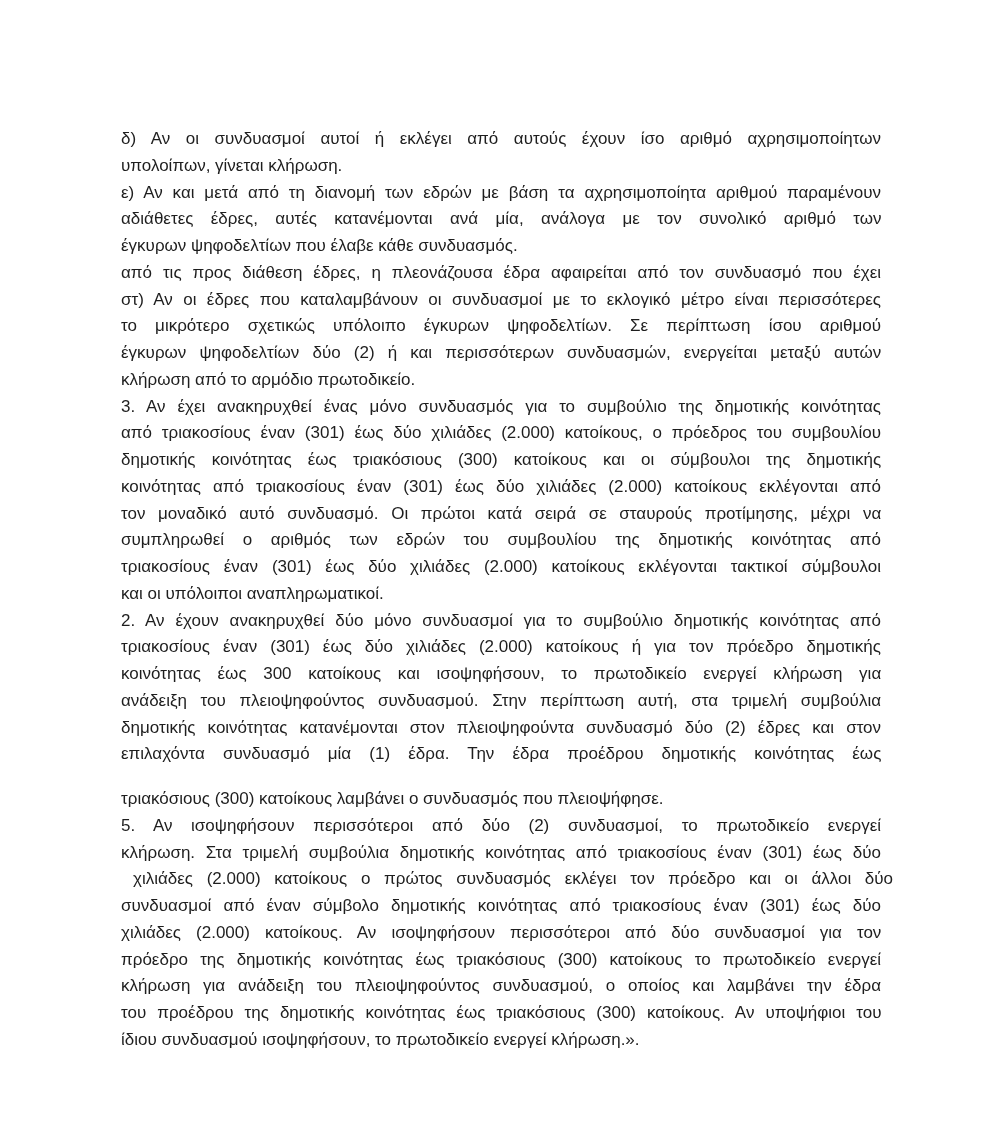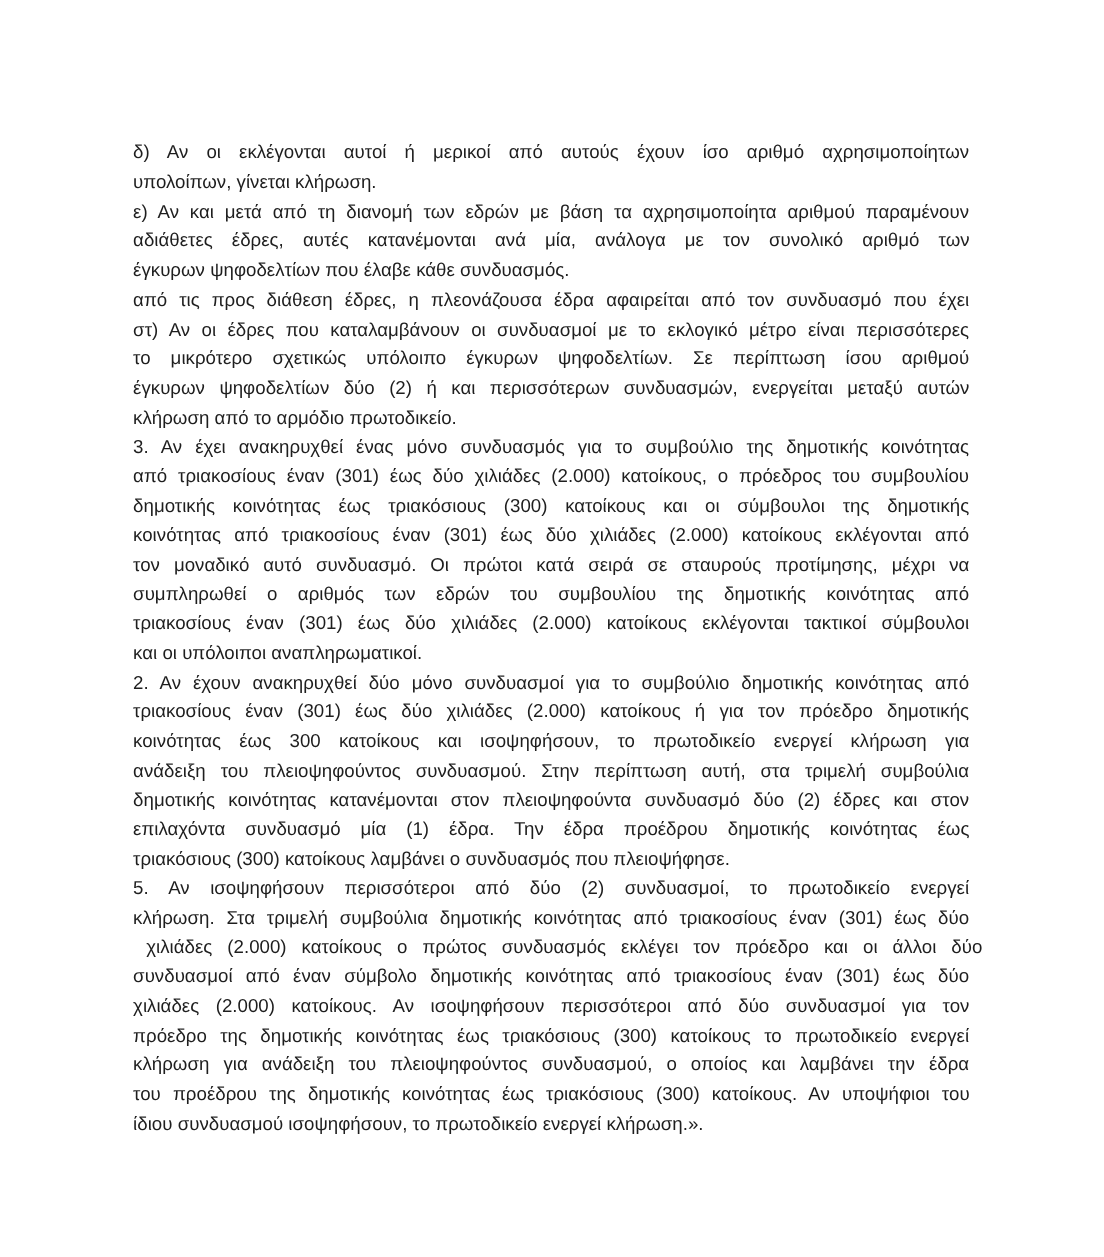--- a/index.html
+++ b/index.html
@@ -39,21 +39,21 @@
     .line.last {
       text-align-last: left;
     }
   </style>
 </head>
 <body>
 
 <div class="page">
 
   <div class="para">
-    <span class="line" style="white-space: nowrap; display: block; word-spacing: 10.75px;">δ) Αν οι εκλέγονται αυτοί ή μερικοί από αυτούς έχουν ίσο αριθμό αχρησιμοποίητων</span>
+    <span class="line" style="white-space: nowrap; display: block; word-spacing: 10.75px;">δ) Αν οι συνδυασμοί αυτοί ή εκλέγει από αυτούς έχουν ίσο αριθμό αχρησιμοποίητων</span>
     <span class="line last" style="display: block;">υπολοίπων, γίνεται κλήρωση.</span>
   </div>
 
   <div class="para">
     <span class="line" style="white-space: nowrap; display: block; word-spacing: 4.35714px;">ε) Αν και μετά από τη διανομή των εδρών με βάση τα αχρησιμοποίητα αριθμού παραμένουν</span>
     <span class="line" style="white-space: nowrap; display: block; word-spacing: 12.6364px;">αδιάθετες έδρες, αυτές κατανέμονται ανά μία, ανάλογα με τον συνολικό αριθμό των</span>
     <span class="line last" style="display: block;">έγκυρων ψηφοδελτίων που έλαβε κάθε συνδυασμός.</span>
   </div>
 
   <div class="para">
@@ -75,21 +75,21 @@
     <span class="line last" style="display: block;">και οι υπόλοιποι αναπληρωματικοί.</span>
   </div>
 
   <div class="para">
     <span class="line" style="white-space: nowrap; display: block; word-spacing: 6.08333px;">2. Αν έχουν ανακηρυχθεί δύο μόνο συνδυασμοί για το συμβούλιο δημοτικής κοινότητας από</span>
     <span class="line" style="white-space: nowrap; display: block; word-spacing: 8.16667px;">τριακοσίους έναν (301) έως δύο χιλιάδες (2.000) κατοίκους ή για τον πρόεδρο δημοτικής</span>
     <span class="line" style="white-space: nowrap; display: block; word-spacing: 11.9px;">κοινότητας έως 300 κατοίκους και ισοψηφήσουν, το πρωτοδικείο ενεργεί κλήρωση για</span>
     <span class="line" style="white-space: nowrap; display: block; word-spacing: 8.77778px;">ανάδειξη του πλειοψηφούντος συνδυασμού. Στην περίπτωση αυτή, στα τριμελή συμβούλια</span>
     <span class="line" style="white-space: nowrap; display: block; word-spacing: 7.3px;">δημοτικής κοινότητας κατανέμονται στον πλειοψηφούντα συνδυασμό δύο (2) έδρες και στον</span>
     <span class="line" style="white-space: nowrap; display: block; word-spacing: 13.4px;">επιλαχόντα συνδυασμό μία (1) έδρα. Την έδρα προέδρου δημοτικής κοινότητας έως</span>
-    <span class="line last" style="display: block;">τριακόσιους (300) κατοίκους λαμβάνει ο συνδυασμός που πλειοψήφησε.</span>
+    <span class="line last" style="display: block; margin-top: 18px;">τριακόσιους (300) κατοίκους λαμβάνει ο συνδυασμός που πλειοψήφησε.</span>
   </div>
 
   <div class="para">
     <span class="line" style="white-space: nowrap; display: block; word-spacing: 13.9px;">5. Αν ισοψηφήσουν περισσότεροι από δύο (2) συνδυασμοί, το πρωτοδικείο ενεργεί</span>
     <span class="line" style="white-space: nowrap; display: block; word-spacing: 6px;">κλήρωση. Στα τριμελή συμβούλια δημοτικής κοινότητας από τριακοσίους έναν (301) έως δύο</span>
     <span class="line" style="white-space: nowrap; display: block; word-spacing: 8.91667px; margin-left: 12px;">χιλιάδες (2.000) κατοίκους ο πρώτος συνδυασμός εκλέγει τον πρόεδρο και οι άλλοι δύο</span>
     <span class="line" style="white-space: nowrap; display: block; word-spacing: 7.27273px;">συνδυασμοί από έναν σύμβολο δημοτικής κοινότητας από τριακοσίους έναν (301) έως δύο</span>
     <span class="line" style="white-space: nowrap; display: block; word-spacing: 10.3px;">χιλιάδες (2.000) κατοίκους. Αν ισοψηφήσουν περισσότεροι από δύο συνδυασμοί για τον</span>
     <span class="line" style="white-space: nowrap; display: block; word-spacing: 7.4px;">πρόεδρο της δημοτικής κοινότητας έως τριακόσιους (300) κατοίκους το πρωτοδικείο ενεργεί</span>
     <span class="line" style="white-space: nowrap; display: block; word-spacing: 8px;">κλήρωση για ανάδειξη του πλειοψηφούντος συνδυασμού, ο οποίος και λαμβάνει την έδρα</span>

